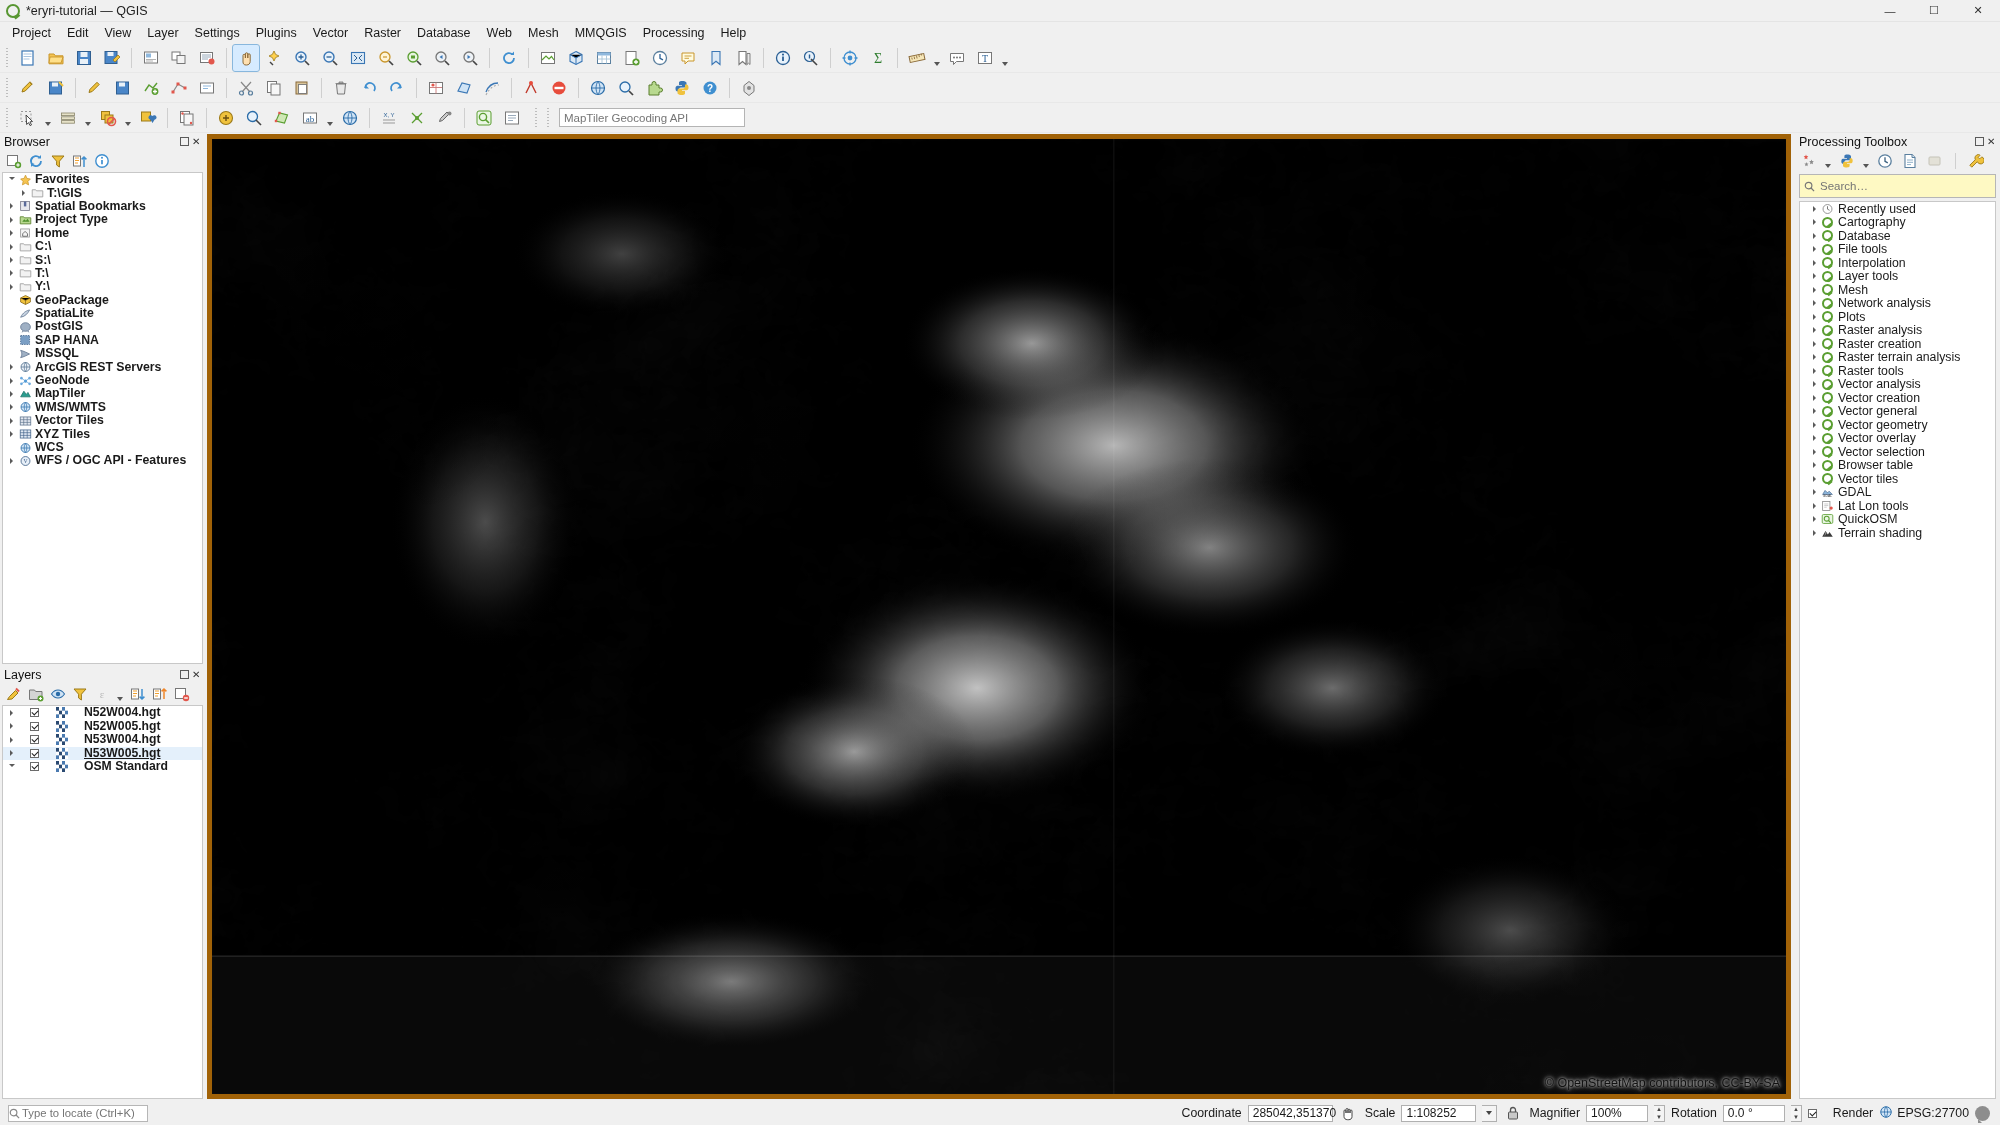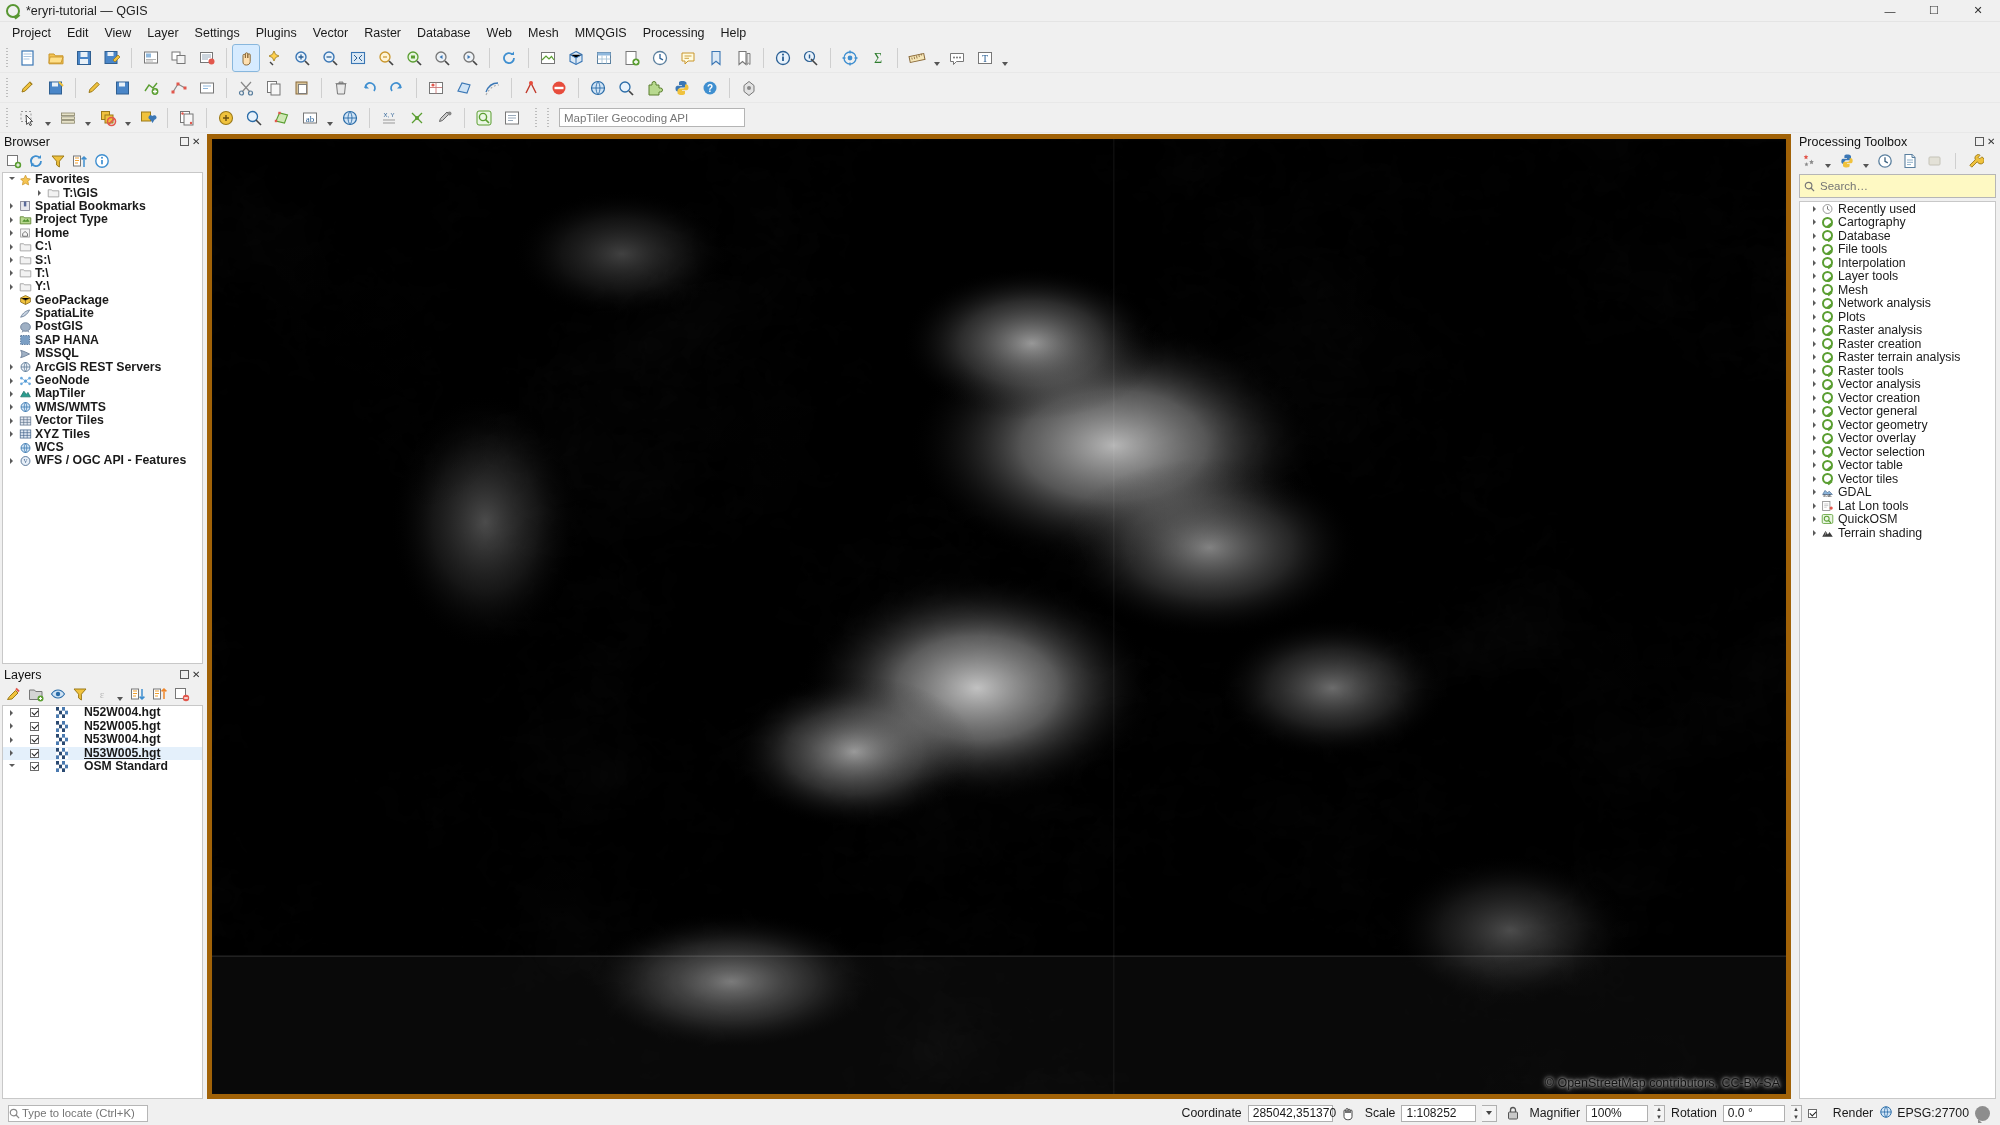--- a/index.html
+++ b/index.html
@@ -104,21 +104,21 @@
   }
   .tnode.sel { background: #e4f0fb; }
   .tnode.sel .tlabel { text-decoration: underline; }
   .arrow {
     width: 13px; height: 13px; display: flex; align-items: center; justify-content: center; flex: 0 0 13px;
   }
   .arrow i { border-left: 3.5px solid #5a5a5a; border-top: 3px solid transparent; border-bottom: 3px solid transparent; display:block; }
   .arrow.open i { border-left: 3px solid transparent; border-right: 3px solid transparent; border-top: 3.5px solid #5a5a5a; }
   .ticon { width: 14px; height: 13px; margin-right: 3px; flex: 0 0 14px; display:flex;align-items:center;justify-content:center;}
   .tlabel { line-height: 13px; font-weight: bold; }
-  .indent1 { padding-left: 30px; }
+  .indent1 { padding-left: 14px; }
 
   .cbox {
     width: 9px; height: 9px; border: 1px solid #6b6b6b; background: #fff;
     margin-right: 4px; flex: 0 0 9px; position: relative;
   }
   .cbox::after {
     content: ""; position: absolute; left: 1px; top: 1px;
     width: 5px; height: 3px; border-left: 1.6px solid #222; border-bottom: 1.6px solid #222;
     transform: rotate(-45deg);
   }
@@ -1467,21 +1467,21 @@
             </span>
             <span>Vector selection</span>
           </div>
           <div class="ptb-node">
             <span class="arrow">
               <i></i>
             </span>
             <span class="qicon">
               <span class="qg"></span>
             </span>
-            <span>Vector table</span>
+            <span>Browser table</span>
           </div>
           <div class="ptb-node">
             <span class="arrow">
               <i></i>
             </span>
             <span class="qicon">
               <span class="qg"></span>
             </span>
             <span>Vector tiles</span>
           </div>

